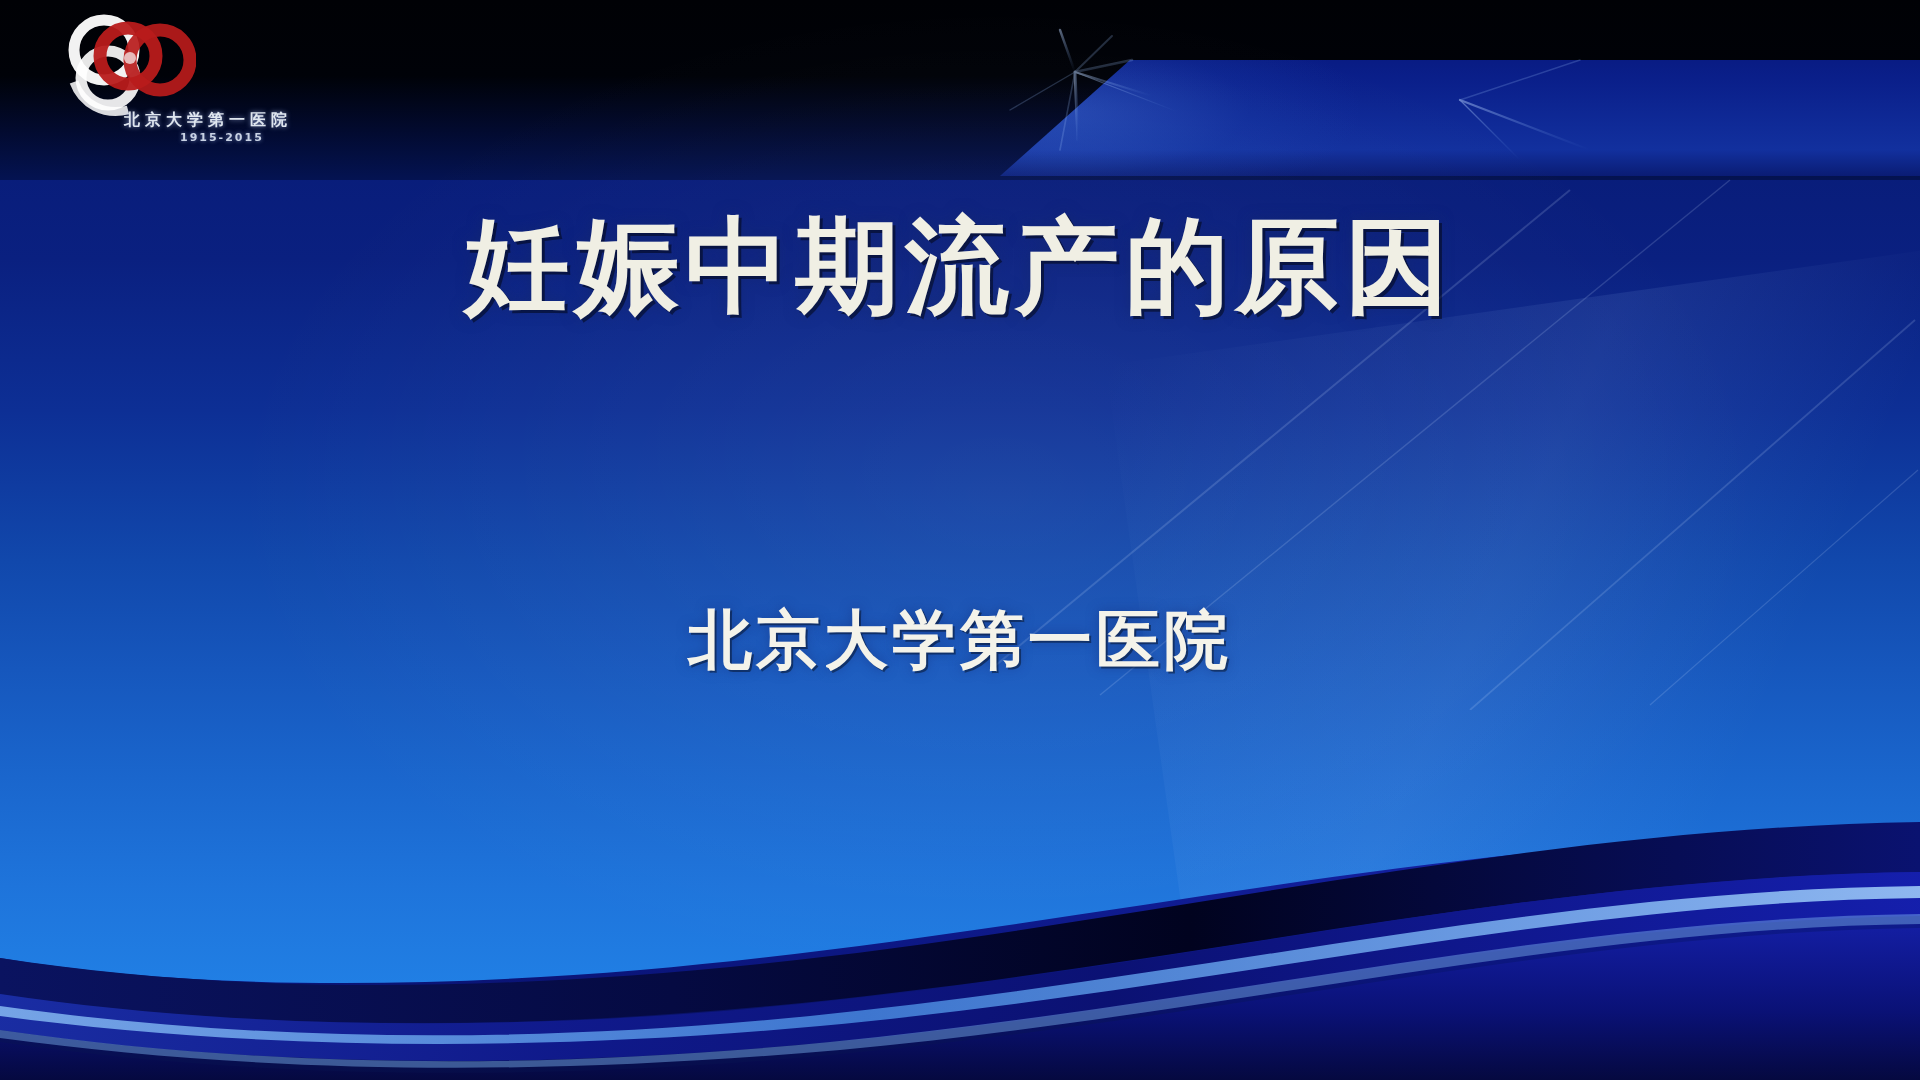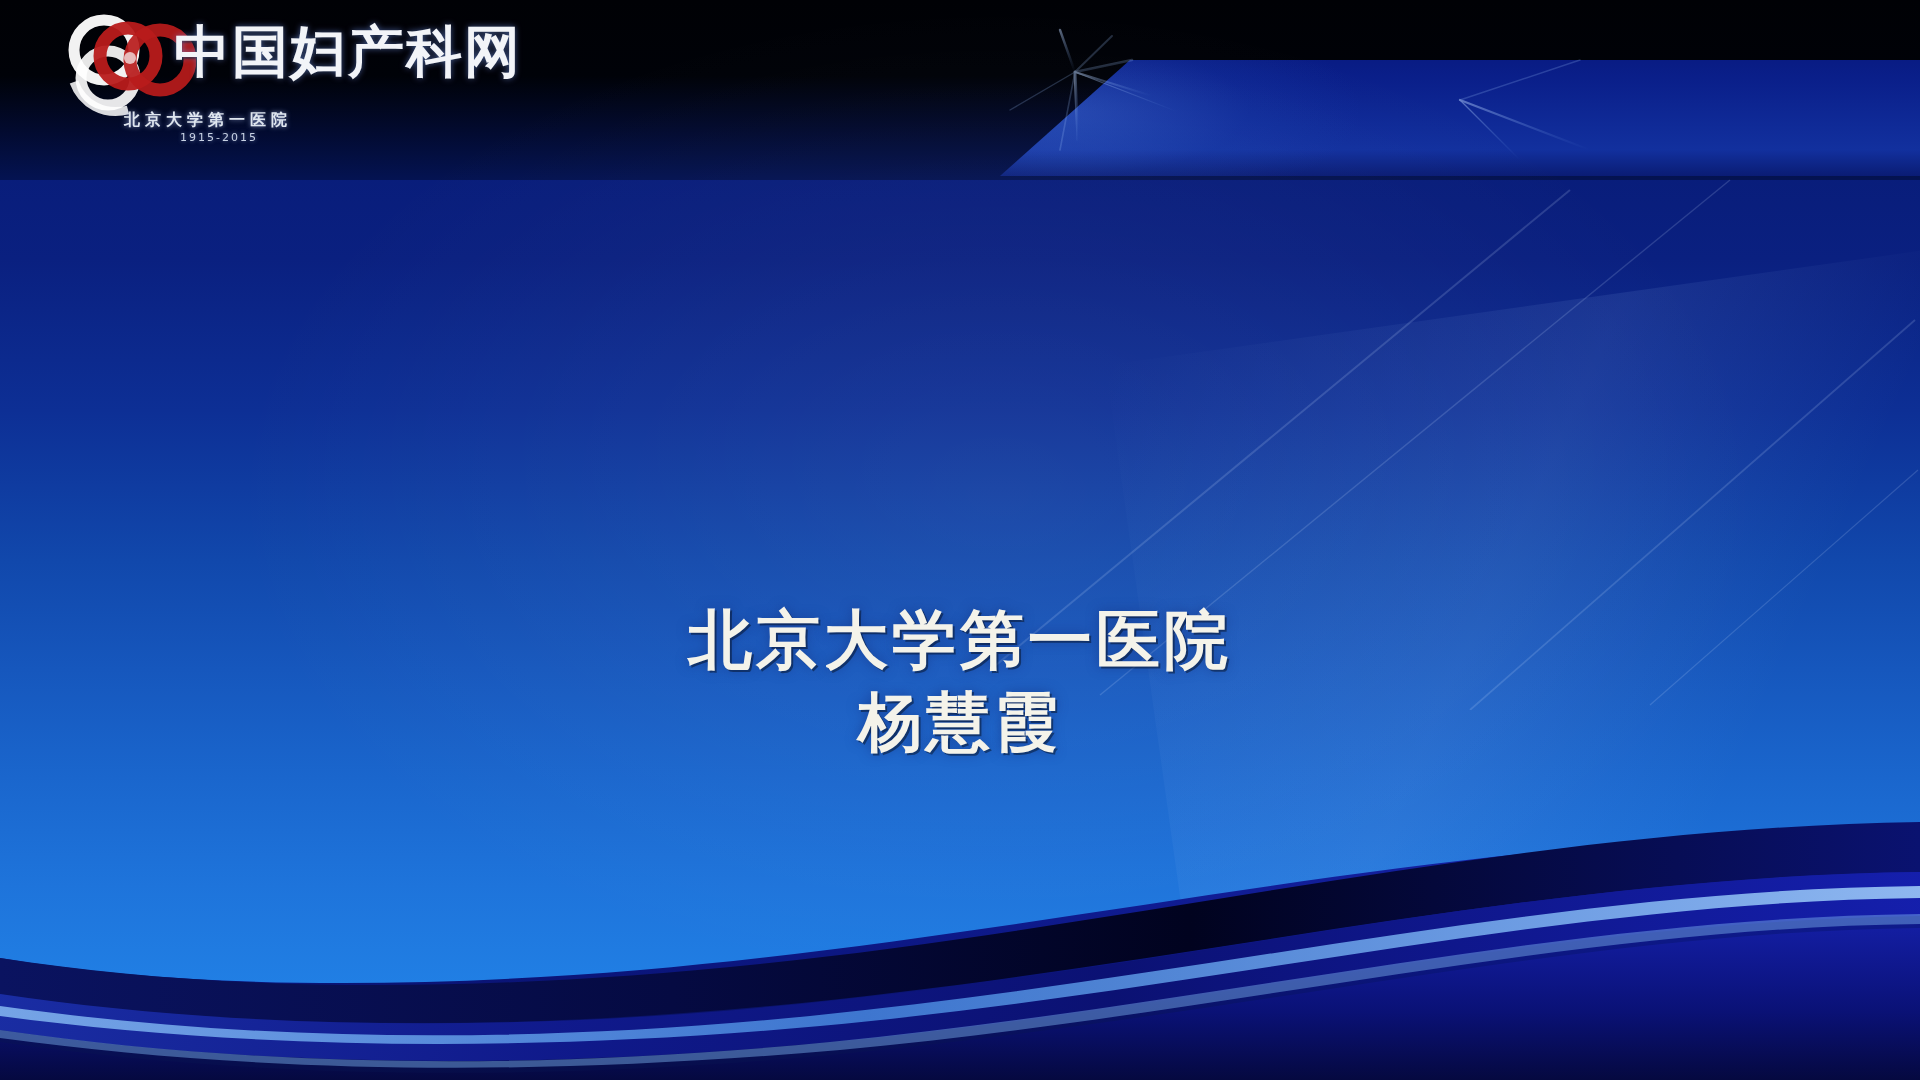--- a/index.html
+++ b/index.html
@@ -129,21 +129,21 @@
     color: #dfe6ef;
     letter-spacing: 5px;
     white-space: nowrap;
     text-shadow: 0 0 5px rgba(180,200,255,0.7);
     line-height: 1;
   }
   .logo-years {
     position: absolute;
     left: 134px; top: 124px;
     font-size: 11px;
-    font-weight: 400;
+    font-weight: 700;
     color: #c8d2e4;
     letter-spacing: 2px;
     white-space: nowrap;
     text-shadow: 0 0 4px rgba(180,200,255,0.6);
     line-height: 1;
   }
 
   
   .title {
     position: absolute;
@@ -271,24 +271,23 @@
     <svg class="logo-mark" viewBox="0 0 140 112">
       <g>
         <circle cx="48" cy="38" r="30" fill="none" stroke="#ffffff" stroke-width="11" opacity="0.95"></circle>
         <circle cx="52" cy="66" r="27" fill="none" stroke="#ffffff" stroke-width="11" opacity="0.9"></circle>
         <circle cx="72" cy="44" r="28" fill="none" stroke="#b81b1b" stroke-width="13" opacity="0.95"></circle>
         <circle cx="104" cy="48" r="30" fill="none" stroke="#b81b1b" stroke-width="13" opacity="0.92"></circle>
         <path d="M18 70 C26 92 48 104 72 98" fill="none" stroke="#ffffff" stroke-width="9" opacity="0.85"></path>
         <circle cx="74" cy="46" r="6" fill="#f2dede" opacity="0.8"></circle>
       </g>
     </svg>
-    <div class="logo-cn">中国妇产科网</div>
     <div class="logo-sub">北京大学第一医院</div>
     <div class="logo-years">1915-2015</div>
   </div>
 
+  <div class="title">妊娠中期流产的原因</div>
 
   <div class="subtitle-block">
     <div class="subtitle-line">北京大学第一医院</div>
-    <div class="subtitle-line">杨慧霞</div>
   </div>
 
 </div>
 
 </body></html>

